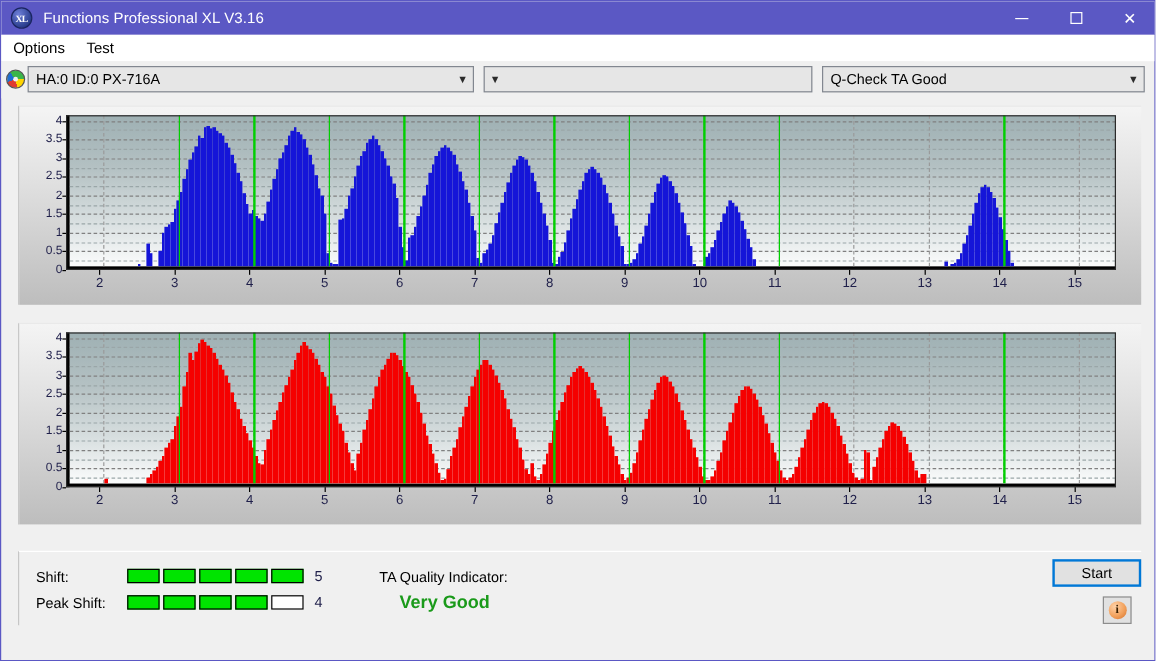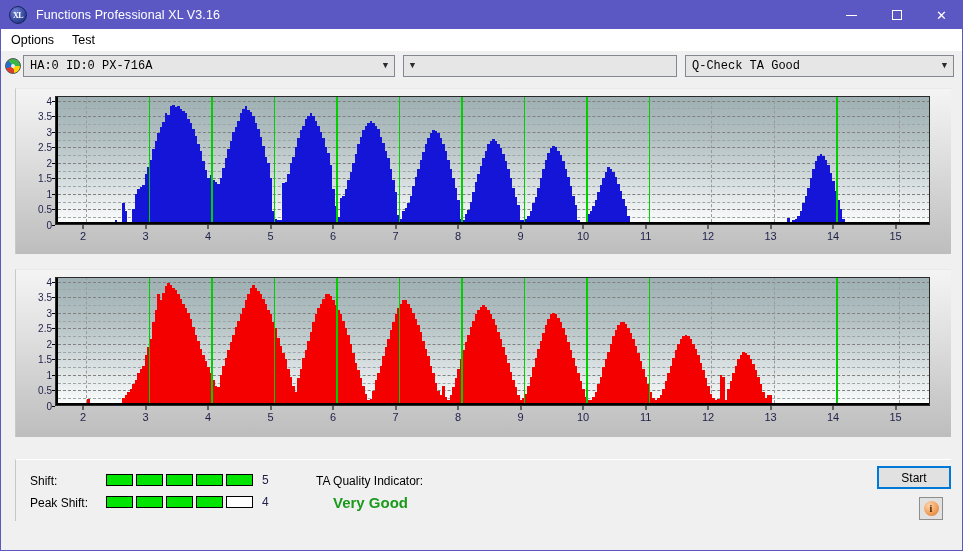--- a/index.html
+++ b/index.html
@@ -98,21 +98,20 @@
     margin-left: 2px;
   }
 
   
   .combo-row {
     position: absolute;
     left: 0; top: 50px;
     width: 769px;
     height: 31px;
     background: #f0f0f0;
-    font-family: Liberation Mono, monospace;
   }
   .combo {
     position: absolute;
     top: 4px;
     height: 22px;
     background: #e6e6e6;
     border: 1px solid #828790;
     box-sizing: border-box;
     display: flex;
     align-items: center;

